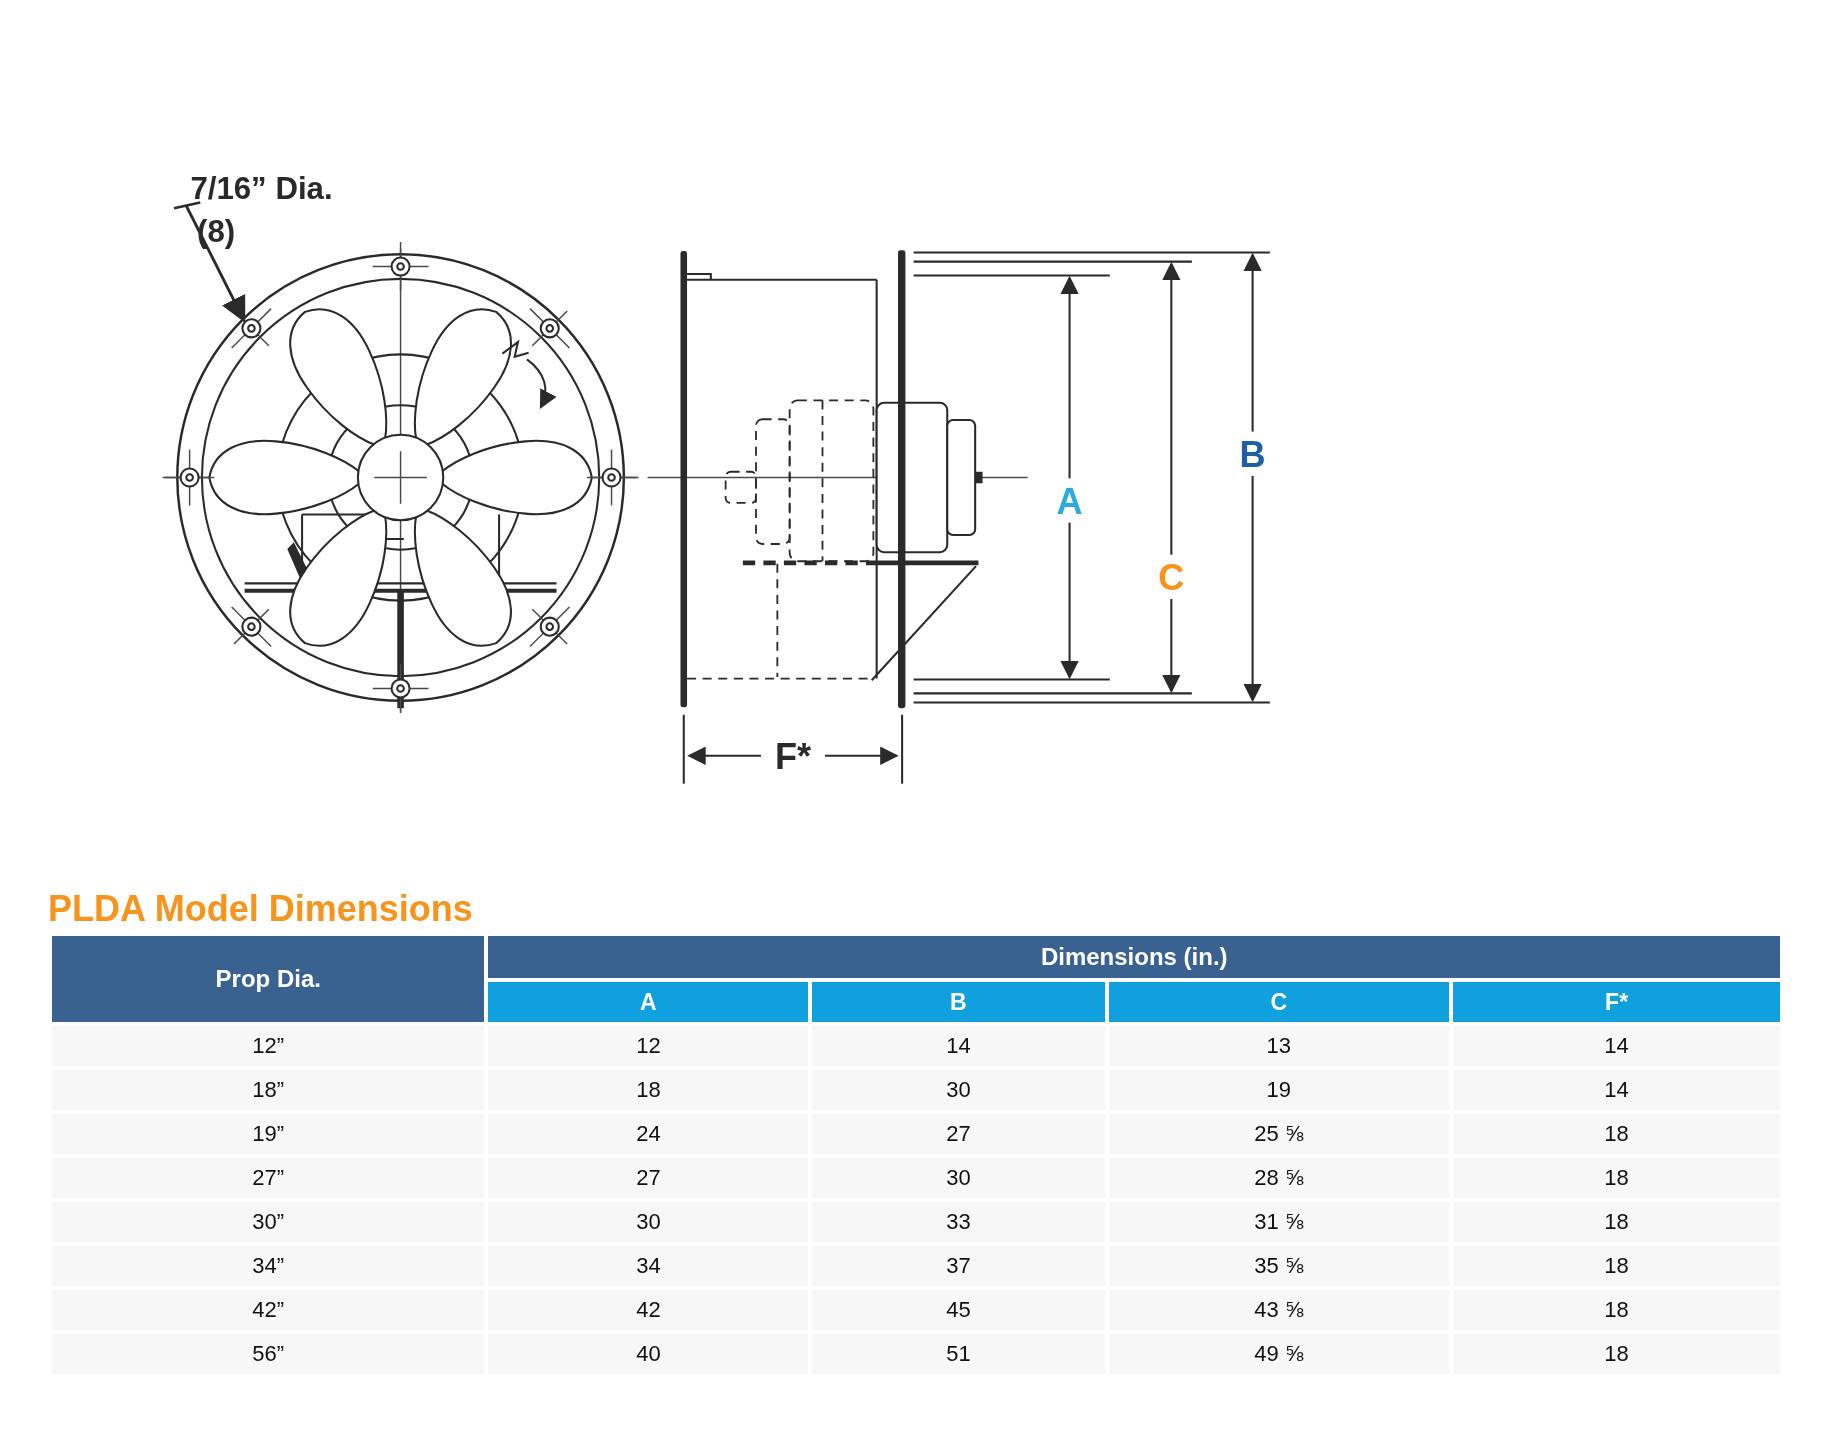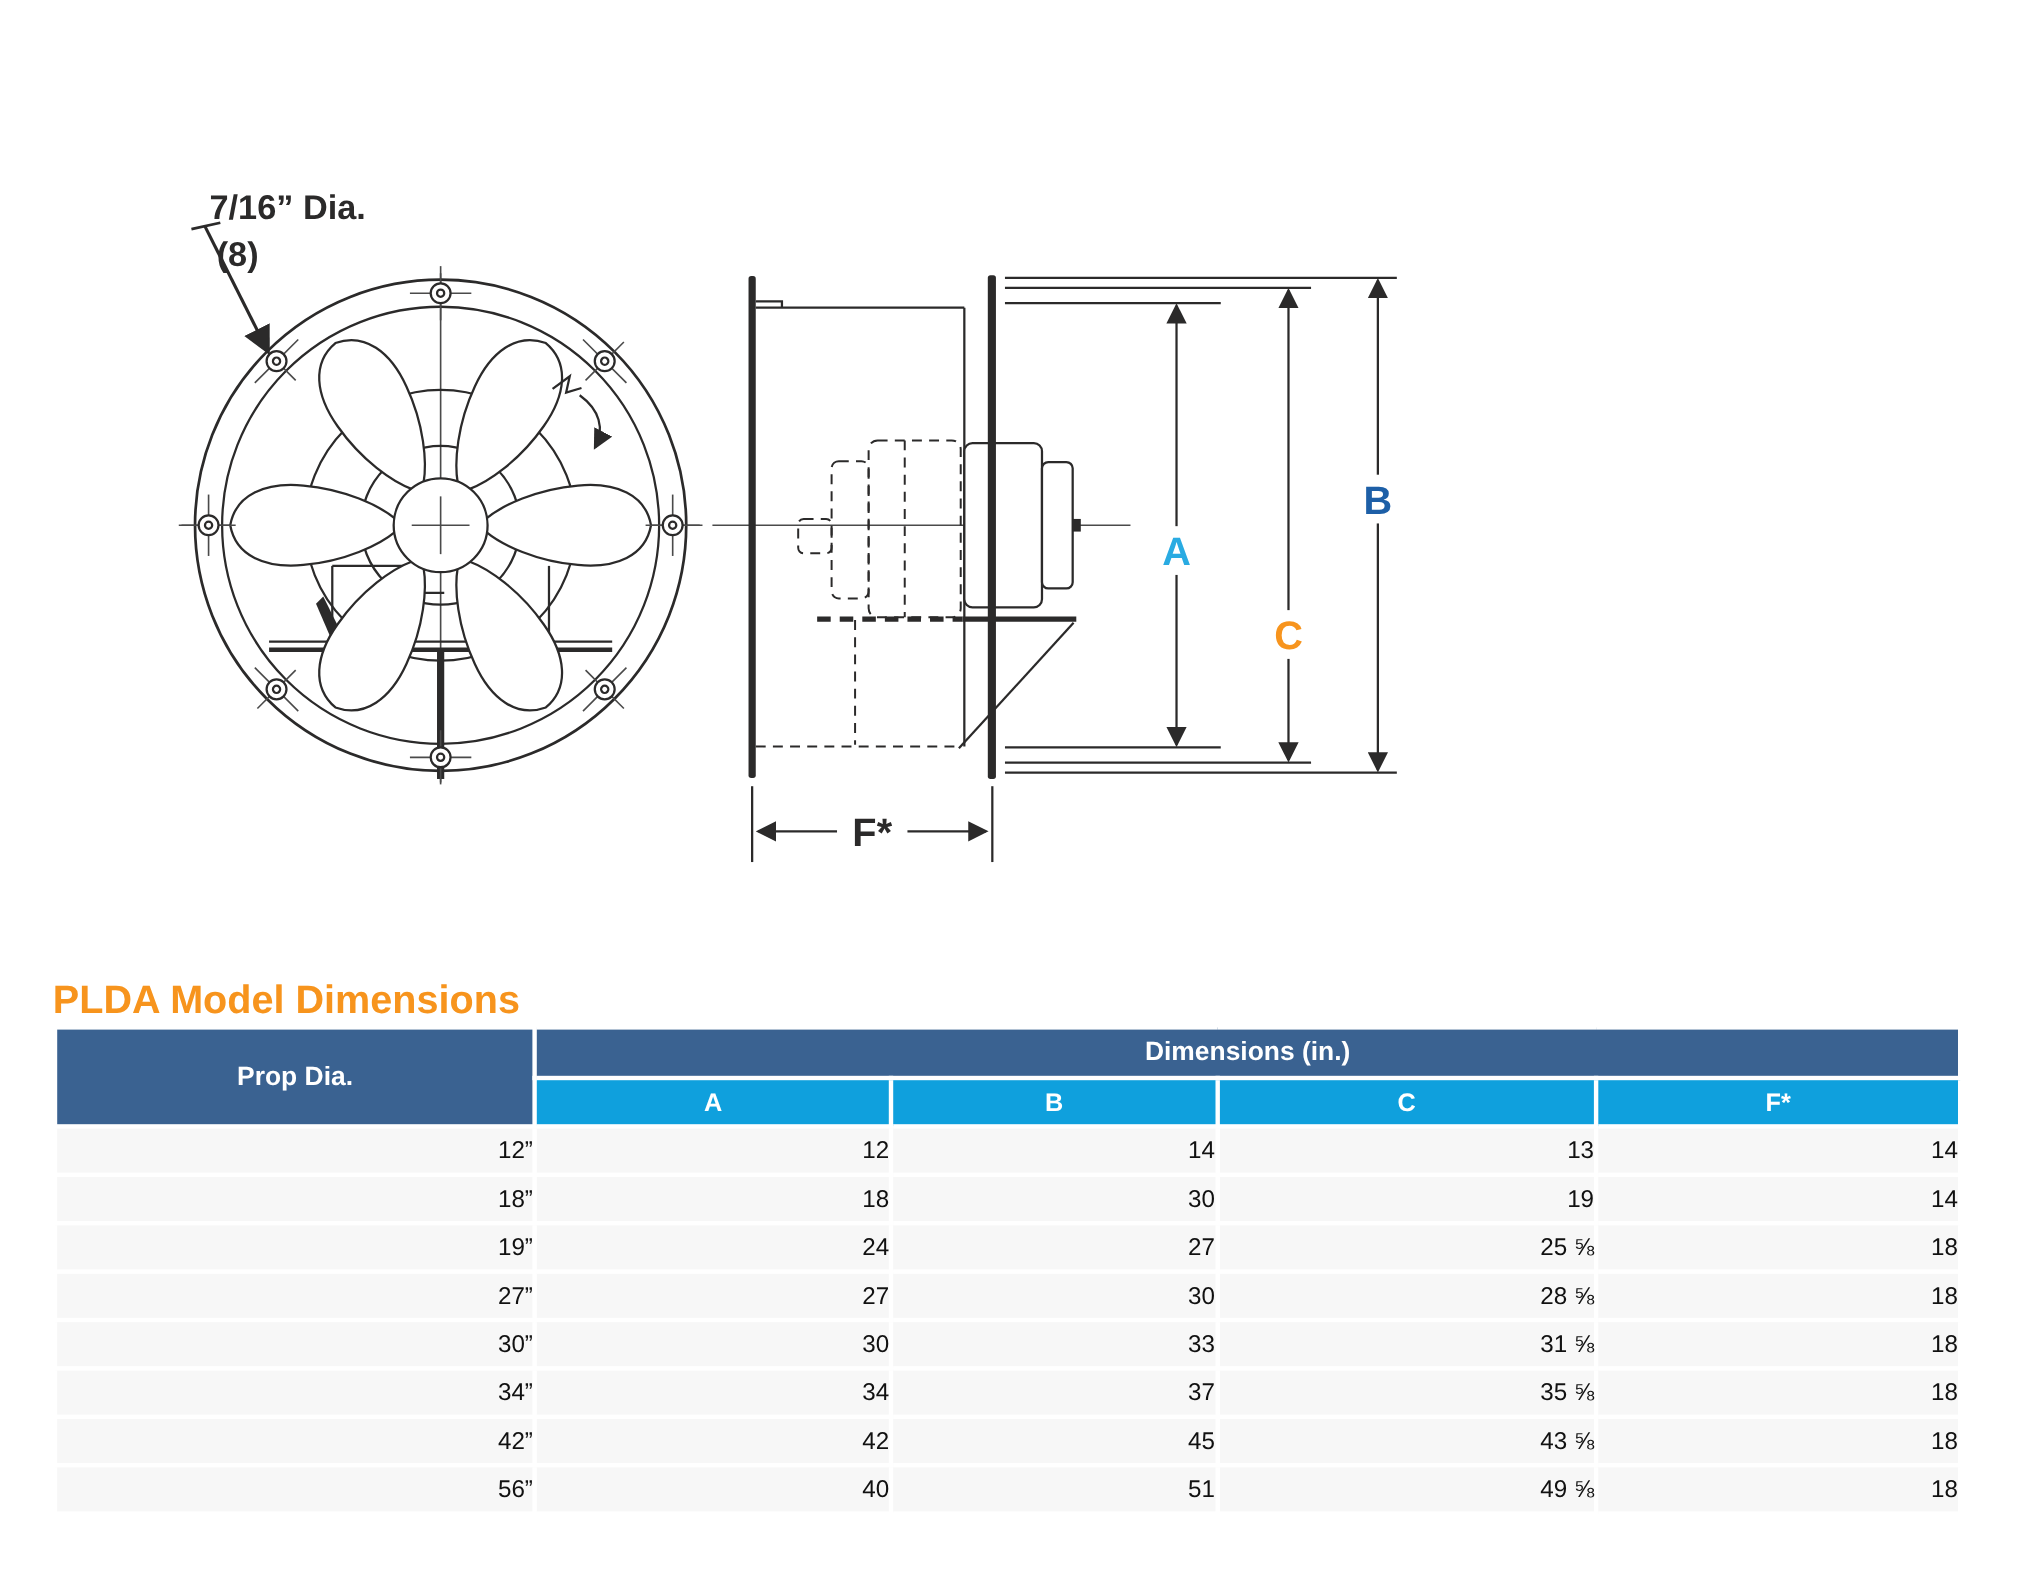--- a/index.html
+++ b/index.html
@@ -32,21 +32,21 @@
   
   .table-wrap{position:absolute; left:48px; top:892px; width:1736px;}
   .table-title{
     font-size:36px; font-weight:bold; color:var(--title-orange);
     letter-spacing:0px; margin-bottom:7px; line-height:33px;
   }
   table.dims{border-collapse:collapse; width:100%; table-layout:fixed;}
   table.dims th, table.dims td{border:4px solid #fff; text-align:center; vertical-align:middle;}
   th.hd{background:var(--header-dark); color:#fff; font-size:24px; font-weight:bold; height:46px;}
   th.sub{background:var(--header-light); color:#fff; font-size:23px; font-weight:bold; height:44px;}
-  table.dims td{background:var(--row-bg); color:#111; font-size:22px; height:44px; font-weight:normal;text-align:right;}
+  table.dims td{background:var(--row-bg); color:#111; font-size:22px; height:44px; font-weight:normal;}
   col.c0{width:25.2%;} col.c1{width:18.7%;} col.c2{width:17.1%;} col.c3{width:19.9%;} col.c4{width:19.1%;}
 </style>
 </head>
 <body>
 
 <div class="drawing">
   <svg viewBox="0 0 1842 882" xmlns="http://www.w3.org/2000/svg">
     <defs>
       <marker id="arr" viewBox="0 0 12 12" refX="10.5" refY="6" markerWidth="9" markerHeight="9" orient="auto-start-reverse">
         <path d="M0,0 L12,6 L0,12 Z" fill="#2B2A2A"></path>

